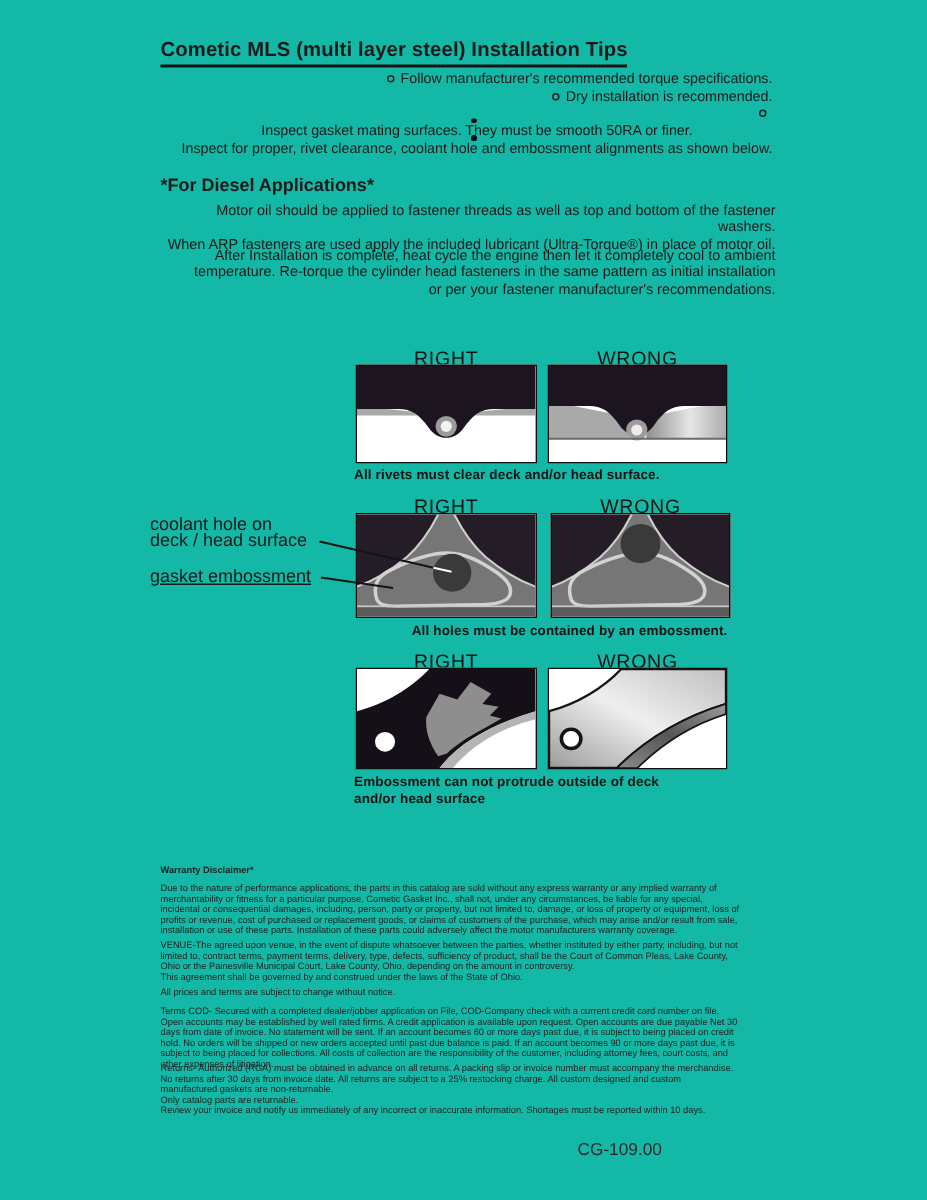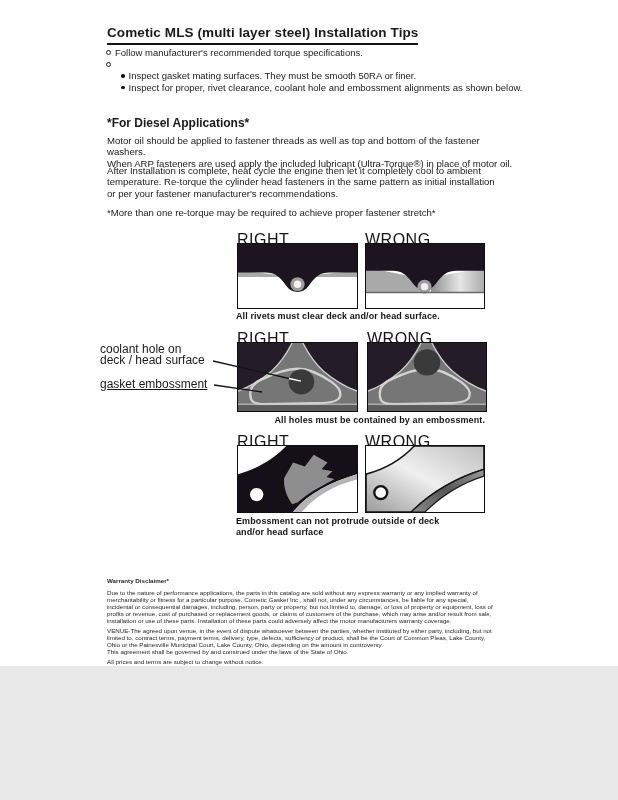--- a/index.html
+++ b/index.html
@@ -1,36 +1,36 @@
 <!DOCTYPE html>
 <html><head>
 <meta charset="utf-8">
 <style>
   html,body{margin:0;padding:0;background:#e8e8e8;}
-  .page{position:relative;width:618px;height:666px;background:#ffffff;overflow:hidden;
+  .page{position:relative;width:618px;height:800px;background:#14b8a6;overflow:hidden;
         font-family:"Liberation Sans",sans-serif;color:#1a1a1a;}
 
   
   .title{position:absolute;left:107px;top:25px;margin:0;font-size:13.5px;font-weight:bold;
          letter-spacing:.1px;border-bottom:2px solid #141414;padding-bottom:3px;display:inline-block;}
   .tips{position:absolute;left:106px;top:47px;font-size:9.5px;}
-  .tip-line{height:11.5px;display:flex;align-items:center;white-space:nowrap;}
-  .tip-line.sub{margin-left:15px;}
+  .tip-line{height:11.5px;display:flex;align-items:center;white-space:nowrap;justify-content:flex-end;}
+  .tip-line.sub{margin-left:15px;flex-direction:column;}
   .mk-o{width:3px;height:3px;border:1px solid #222;border-radius:50%;display:inline-block;
         margin-right:4px;flex:0 0 auto;}
   .mk-f{width:3.5px;height:3.5px;background:#111;border-radius:50%;display:inline-block;
         margin-right:4px;flex:0 0 auto;}
 
   
   .diesel-heading{position:absolute;left:107px;top:116px;font-size:12px;font-weight:bold;}
-  .para{position:absolute;left:107px;font-size:9.6px;line-height:11.3px;width:410px;}
+  .para{position:absolute;left:107px;font-size:9.6px;line-height:11.3px;width:410px;text-align:right;}
   .p1{top:135px;} .p2{top:165px;} .note{top:207px;}
 
   
-  .dlabel{position:absolute;font-size:16px;letter-spacing:.5px;color:#141414;text-align:left;}
+  .dlabel{position:absolute;font-size:13px;letter-spacing:.5px;color:#141414;text-align:center;}
   .panel{position:absolute;border:1.6px solid #0e0e0e;background:#fff;box-sizing:border-box;}
   .panel svg{display:block;width:100%;height:100%;}
   .caption{position:absolute;font-size:9px;font-weight:bold;color:#141414;letter-spacing:.1px;}
 
   .lbl-r1a{left:237px;top:231px;width:121px;} .lbl-r1b{left:365px;top:231px;width:120px;}
   .pan-r1a{left:237px;top:243px;width:121px;height:66px;}
   .pan-r1b{left:365px;top:243px;width:120px;height:66px;}
   .cap-r1{left:236px;top:311px;}
 
   .lbl-r2a{left:237px;top:330px;width:121px;} .lbl-r2b{left:367px;top:330px;width:120px;}
@@ -63,20 +63,24 @@
 
   <h1 class="title">Cometic MLS (multi layer steel) Installation Tips</h1>
 
   <div class="tips">
     <div class="tip-line">
       <span class="mk-o"></span>
       <span>Follow manufacturer's recommended torque specifications.</span>
     </div>
     <div class="tip-line">
       <span class="mk-o"></span>
+      <span>Dry installation is recommended.</span>
+    </div>
+    <div class="tip-line">
+      <span class="mk-o"></span>
     </div>
     <div class="tip-line sub">
       <span class="mk-f"></span>
       <span>Inspect gasket mating surfaces.  They must be smooth 50RA or finer.</span>
     </div>
     <div class="tip-line sub">
       <span class="mk-f"></span>
       <span>Inspect for proper, rivet clearance, coolant hole and embossment alignments as shown below.</span>
     </div>
   </div>
@@ -85,21 +89,20 @@
 
   <div class="para p1">
     <div>Motor oil should be applied to fastener threads as well as top and bottom of the fastener washers.</div>
     <div>When ARP fasteners are used apply the included lubricant (Ultra-Torque®) in place of motor oil.</div>
   </div>
   <div class="para p2">
     <div>After Installation is complete, heat cycle the engine then let it completely cool to ambient</div>
     <div>temperature. Re-torque the cylinder head fasteners in the same pattern as initial installation</div>
     <div>or per your fastener manufacturer's recommendations.</div>
   </div>
-  <div class="para note">*More than one re-torque may be required to achieve proper fastener stretch*</div>
 
   <div class="dlabel lbl-r1a">RIGHT</div>
   <div class="dlabel lbl-r1b">WRONG</div>
 
   <div class="panel pan-r1a">
     <svg viewBox="0 0 121 66" preserveAspectRatio="none">
       <rect width="121" height="66" fill="#ffffff"></rect>
       <path d="M0,27.5 L44,32 L44,34 L0,34 Z" fill="#a9a9a9"></path>
       <path d="M121,27.5 L77,32 L77,34 L121,34 Z" fill="#a9a9a9"></path>
       <path d="M0,0 H121 V29.5 H93 C84,29.5 79,33 72,43 C66,51.5 55,51.5 49,43 C42,33 37,29.5 28,29.5 H0 Z" fill="#1c1520"></path>

